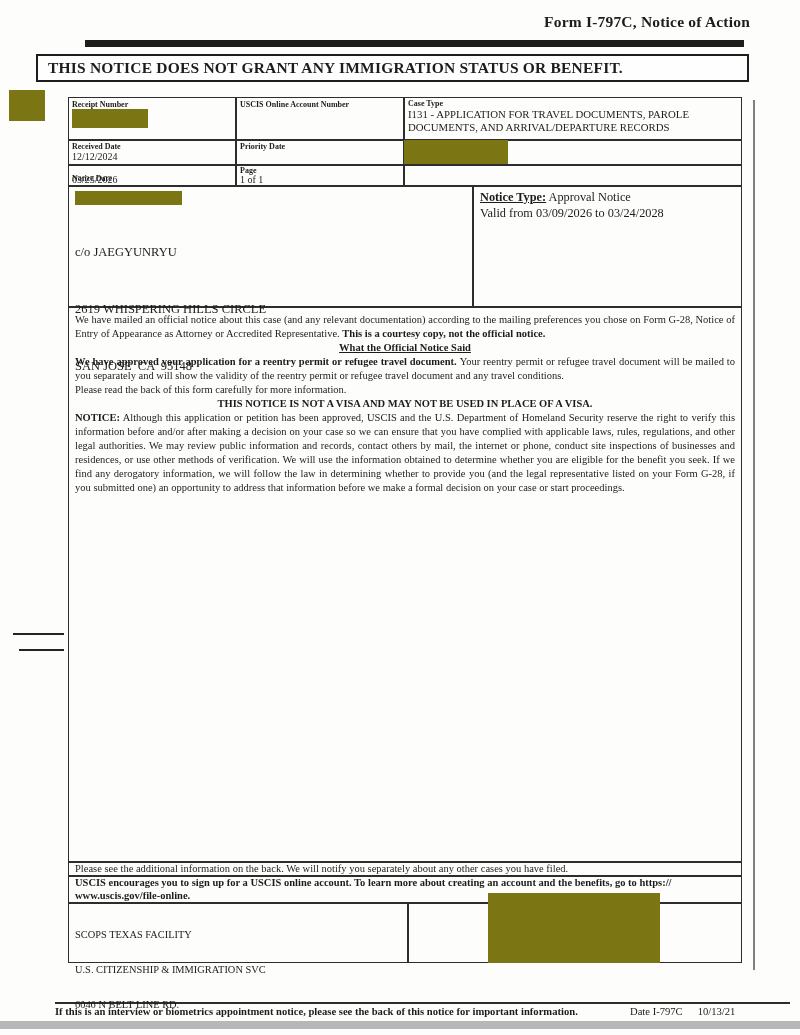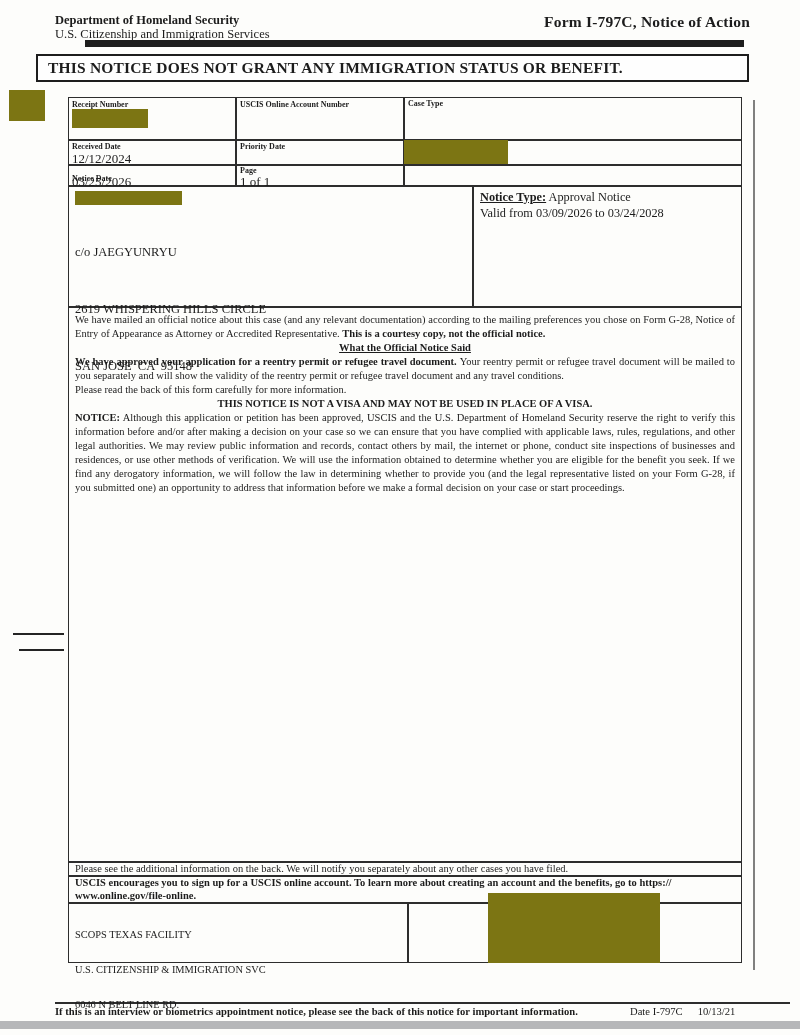--- a/index.html
+++ b/index.html
@@ -28,21 +28,21 @@
     padding-left:10px;letter-spacing:.2px;white-space:nowrap;
   }
   
   .redact{background:#7c7513;z-index:6;}
   
   .box{border:1.5px solid #2d2d2d;background:transparent;box-sizing:border-box;}
   .vline{width:1.5px;background:#2d2d2d;z-index:2;}
   .hline{height:1.5px;background:#2d2d2d;z-index:2;}
   
   .cell-label{font-weight:bold;font-size:8px;white-space:nowrap;z-index:3;}
-  .cell-value{font-size:13px;white-space:nowrap;z-index:3;}
+  .cell-value{font-size:10px;white-space:nowrap;z-index:3;}
   .case-type-value{font-size:10.8px;width:330px;line-height:13px;z-index:3;}
   
   .addr-block{font-size:12.5px;line-height:19px;white-space:pre;z-index:3;}
   .notice-block{font-size:12.3px;line-height:16px;white-space:nowrap;z-index:3;}
   .notice-block .b{font-weight:bold;text-decoration:underline;}
   
   .body-inner{left:75px;top:313px;width:660px;font-size:10.5px;line-height:14px;z-index:3;}
   .body-inner p{margin:0;}
   .p-just{text-align:justify;}
   .m1{margin-top:7px;}
@@ -60,41 +60,38 @@
   .footer-form{left:630px;top:1006px;width:150px;display:flex;gap:15px;font-size:10.6px;white-space:nowrap;}
   .gray-bar{left:0;top:1021px;width:800px;height:8px;background:#b6b7b9;}
   .artifact-line{left:753px;top:100px;width:2px;height:870px;background:#565656;opacity:.75;z-index:1;}
   .margin-mark{background:#242424;height:2px;z-index:4;}
 </style>
 </head>
 <body>
 
 <div class="page">
 
-  <div class="abs hdr-left">
-    <div class="b">Department of Homeland Security</div>
-    <div>U.S. Citizenship and Immigration Services</div>
-  </div>
   <div class="abs hdr-title">Form I-797C, Notice of Action</div>
   <div class="abs thick-bar"></div>
 
   <div class="abs banner">THIS NOTICE DOES NOT GRANT ANY IMMIGRATION STATUS OR BENEFIT.</div>
 
   <div class="abs redact" style="left:9px;top:90px;width:36px;height:31px;"></div>
 
   <div class="abs box" style="left:68px;top:97px;width:674px;height:89px;"></div>
   <div class="abs hline" style="left:68px;top:139px;width:674px;"></div>
   <div class="abs hline" style="left:68px;top:164px;width:674px;"></div>
   <div class="abs vline" style="left:235px;top:97px;height:89px;"></div>
   <div class="abs vline" style="left:403px;top:97px;height:89px;"></div>
 
   <div class="abs cell-label" style="left:72px;top:100px;">Receipt Number</div>
   <div class="abs redact" style="left:72px;top:109px;width:76px;height:19px;"></div>
   <div class="abs cell-label" style="left:240px;top:100px;">USCIS Online Account Number</div>
   <div class="abs cell-label" style="left:408px;top:99px;">Case Type</div>
+  <div class="abs case-type-value" style="left:408px;top:108px;">I131 - APPLICATION FOR TRAVEL DOCUMENTS, PAROLE DOCUMENTS, AND ARRIVAL/DEPARTURE RECORDS</div>
 
   <div class="abs cell-label" style="left:72px;top:142px;">Received Date</div>
   <div class="abs cell-value" style="left:72px;top:151px;">12/12/2024</div>
   <div class="abs cell-label" style="left:240px;top:142px;">Priority Date</div>
   <div class="abs redact" style="left:404px;top:140px;width:104px;height:24px;"></div>
 
   <div class="abs cell-label" style="left:72px;top:166px;margin-top:8px;">Notice Date</div>
   <div class="abs cell-value" style="left:72px;top:174px;">03/25/2026</div>
   <div class="abs cell-label" style="left:240px;top:166px;">Page</div>
   <div class="abs cell-value" style="left:240px;top:174px;">1 of 1</div>
@@ -121,21 +118,21 @@
     <p class="visa">THIS NOTICE IS NOT A VISA AND MAY NOT BE USED IN PLACE OF A VISA.</p>
     <p class="p-just notice-p"><span class="b">NOTICE:</span><span> Although this application or petition has been approved, USCIS and the U.S. Department of Homeland Security reserve the right to verify this information before and/or after making a decision on your case so we can ensure that you have complied with applicable laws, rules, regulations, and other legal authorities. We may review public information and records, contact others by mail, the internet or phone, conduct site inspections of businesses and residences, or use other methods of verification. We will use the information obtained to determine whether you are eligible for the benefit you seek. If we find any derogatory information, we will follow the law in determining whether to provide you (and the legal representative listed on your Form G-28, if you submitted one) an opportunity to address that information before we make a formal decision on your case or start proceedings.</span></p>
   </div>
 
   <div class="abs box" style="left:68px;top:862px;width:674px;height:14px;"></div>
   <div class="abs small-row" style="left:75px;top:863px;white-space:nowrap;">Please see the additional information on the back. We will notify you separately about any other cases you have filed.</div>
 
   <div class="abs box" style="left:68px;top:876px;width:674px;height:27px;"></div>
   <div class="abs small-row b" style="left:75px;top:877px;width:660px;">
     <div>USCIS encourages you to sign up for a USCIS online account. To learn more about creating an account and the benefits, go to https://</div>
-    <div>www.online.gov/file-online.</div>
+    <div>www.uscis.gov/file-online.</div>
   </div>
 
   <div class="abs box" style="left:68px;top:903px;width:674px;height:60px;"></div>
   <div class="abs vline" style="left:407px;top:903px;height:60px;"></div>
   <div class="abs office-block" style="left:75px;top:905px;">
     <div>SCOPS TEXAS FACILITY</div>
     <div>U.S. CITIZENSHIP &amp; IMMIGRATION SVC</div>
     <div>6046 N BELT LINE RD.</div>
     <div>IRVING, TX  75038-0001</div>
     

